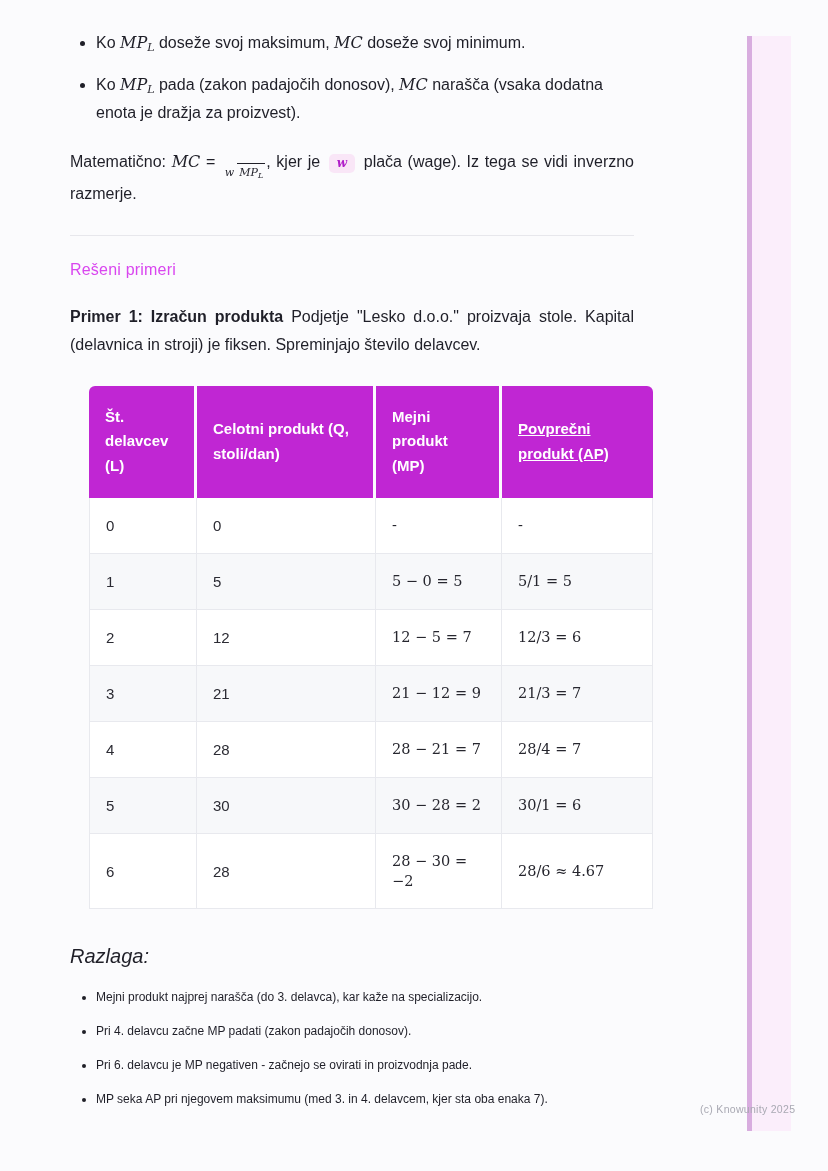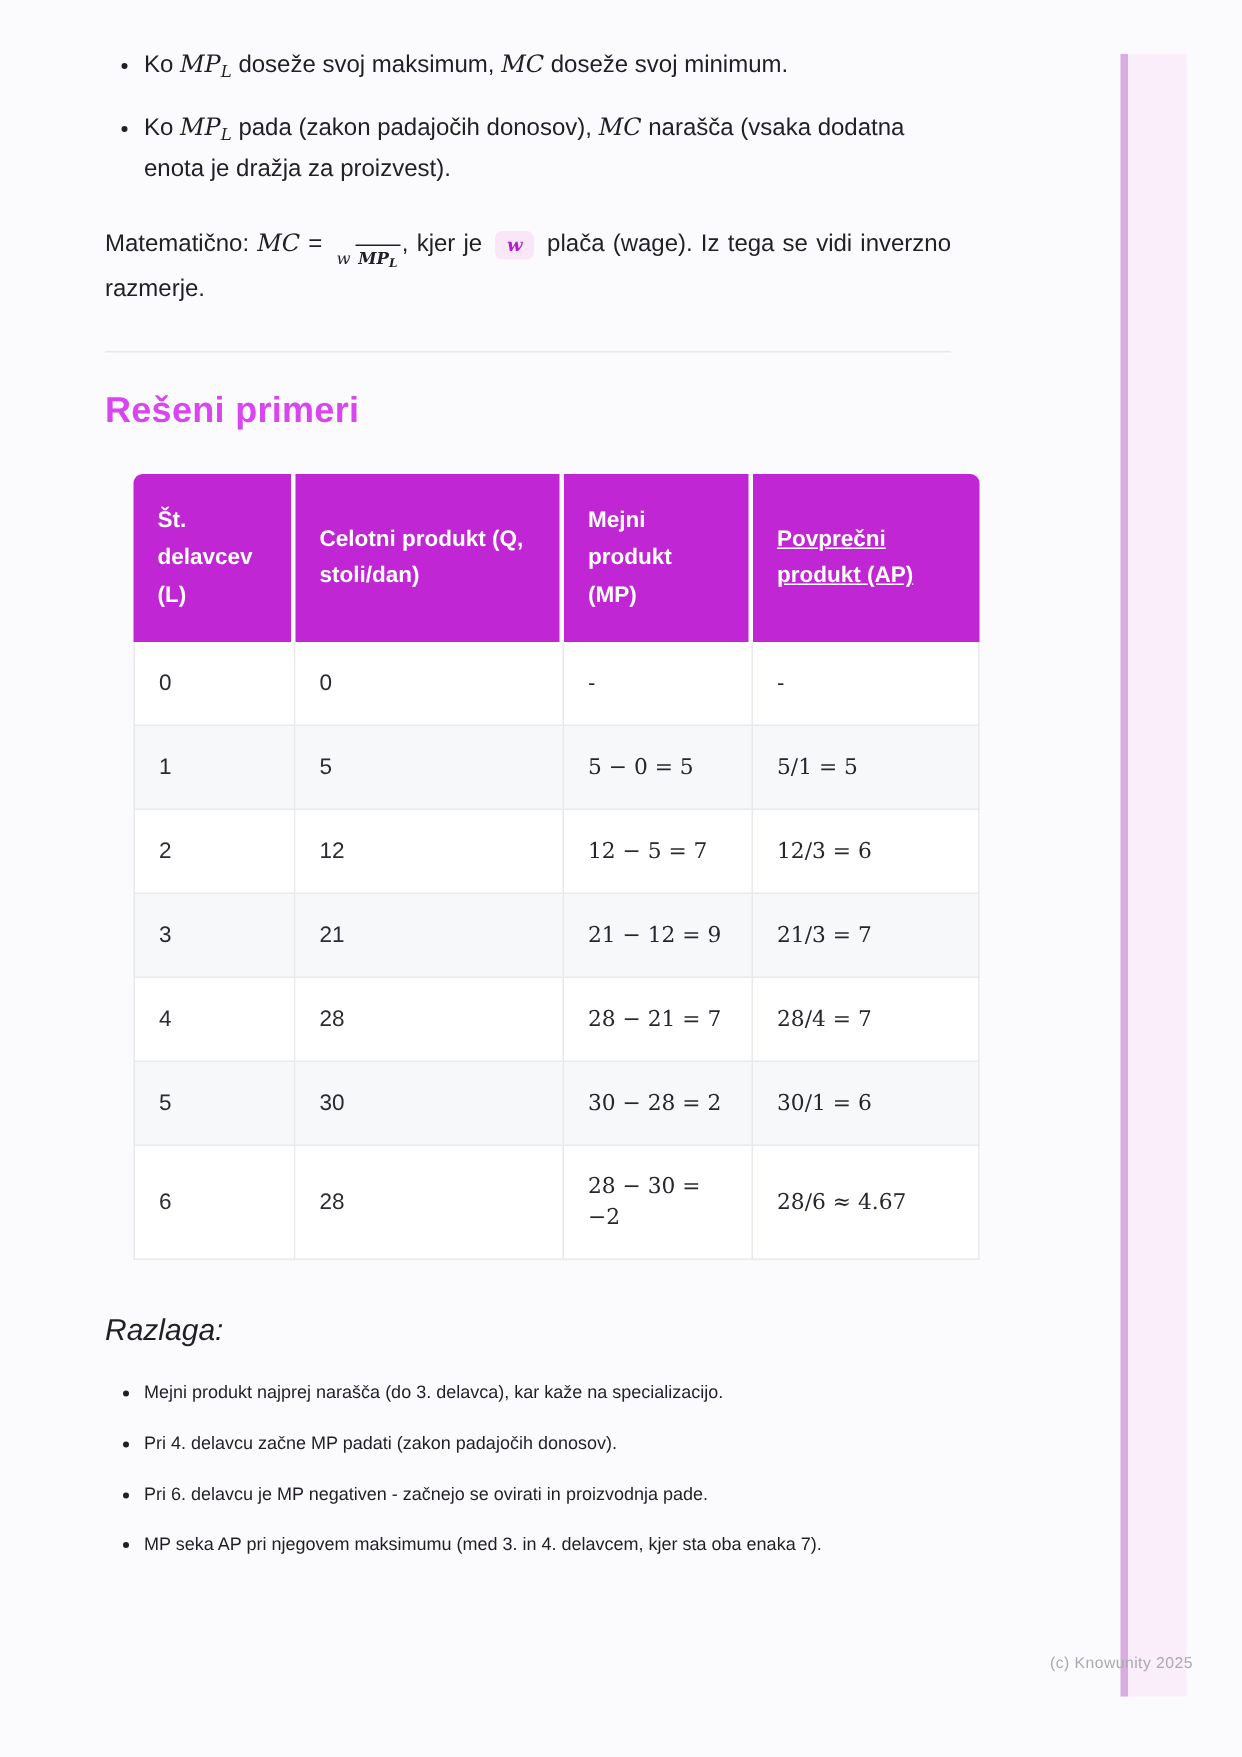--- a/index.html
+++ b/index.html
@@ -46,21 +46,21 @@
   .frac {
     display: inline-block;
     vertical-align: -9px;
     text-align: center;
     font-family: "DejaVu Serif", "Liberation Serif", serif;
     font-style: italic;
     line-height: 1;
     margin: 0 1px;
   }
   .frac .num { font-size: 11px; padding: 0 3px 2px; }
-  .frac .den { font-size: 11px; border-top: 1px solid #1f1f28; padding: 2px 2px 0; font-weight: bold; }
+  .frac .den { font-size: 11px; border-top: 1px solid #1f1f28; padding: 2px 2px 0; }
   .frac .den .msub { font-size: 8px; vertical-align: -2px; }
   .code-w {
     display: inline-block;
     background: #f9e6f7;
     border-radius: 5px;
     padding: 2px 8px 3px;
     margin: 0 3px;
     font-family: "DejaVu Serif", "Liberation Serif", serif;
     font-style: italic;
     font-weight: bold;
@@ -68,22 +68,22 @@
     color: #b01fc9;
     line-height: 1.2;
   }
   hr.divider {
     margin-top: 27px;
     border: none;
     border-top: 1px solid #e7e7ec;
   }
   h2.section-heading {
     margin-top: 25px;
-    font-size: 24px;
-    font-weight: 700;
+    font-size: 16px;
+    font-weight: 400;
     color: #d946ef;
     letter-spacing: 0.2px;
   }
   p.example {
     margin-top: 24px;
     font-size: 16px;
     line-height: 1.7;
     text-align: justify;
   }
   p.example b { font-weight: 700; }
@@ -173,20 +173,21 @@
     <li><span>Ko </span><span class="math"><span>MP</span><span class="msub">L</span></span><span> doseže svoj maksimum, </span><span class="math">MC</span><span> doseže svoj minimum.</span></li>
     <li><span>Ko </span><span class="math"><span>MP</span><span class="msub">L</span></span><span> pada (zakon padajočih donosov), </span><span class="math">MC</span><span> narašča (vsaka dodatna enota je dražja za proizvest).</span></li>
   </ul>
 
   <p class="formula"><span>Matematično: </span><span class="math">MC</span><span> = </span><span class="frac"><span class="num">w</span><span class="den"><span>MP</span><span class="msub">L</span></span></span><span>, kjer je </span><span class="code-w">w</span><span> plača (wage). Iz tega se vidi inverzno razmerje.</span></p>
 
   <hr class="divider">
 
   <h2 class="section-heading">Rešeni primeri</h2>
 
+  <p class="example"><b>Primer 1: Izračun produkta</b><span> Podjetje "Lesko d.o.o." proizvaja stole. Kapital (delavnica in stroji) je fiksen. Spreminjajo število delavcev.</span></p>
 
   <table class="product-table">
     <colgroup>
       <col style="width:108px">
       <col style="width:179px">
       <col style="width:126px">
       <col style="width:151px">
     </colgroup>
     <thead>
       <tr>

